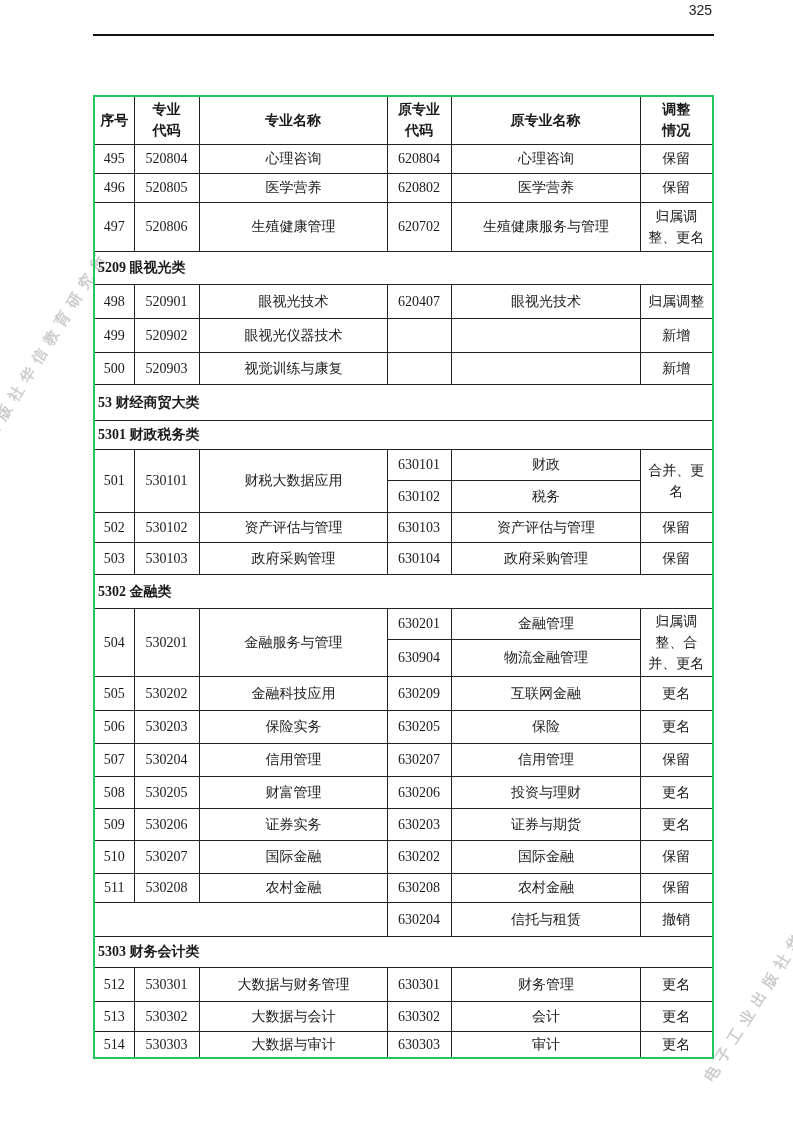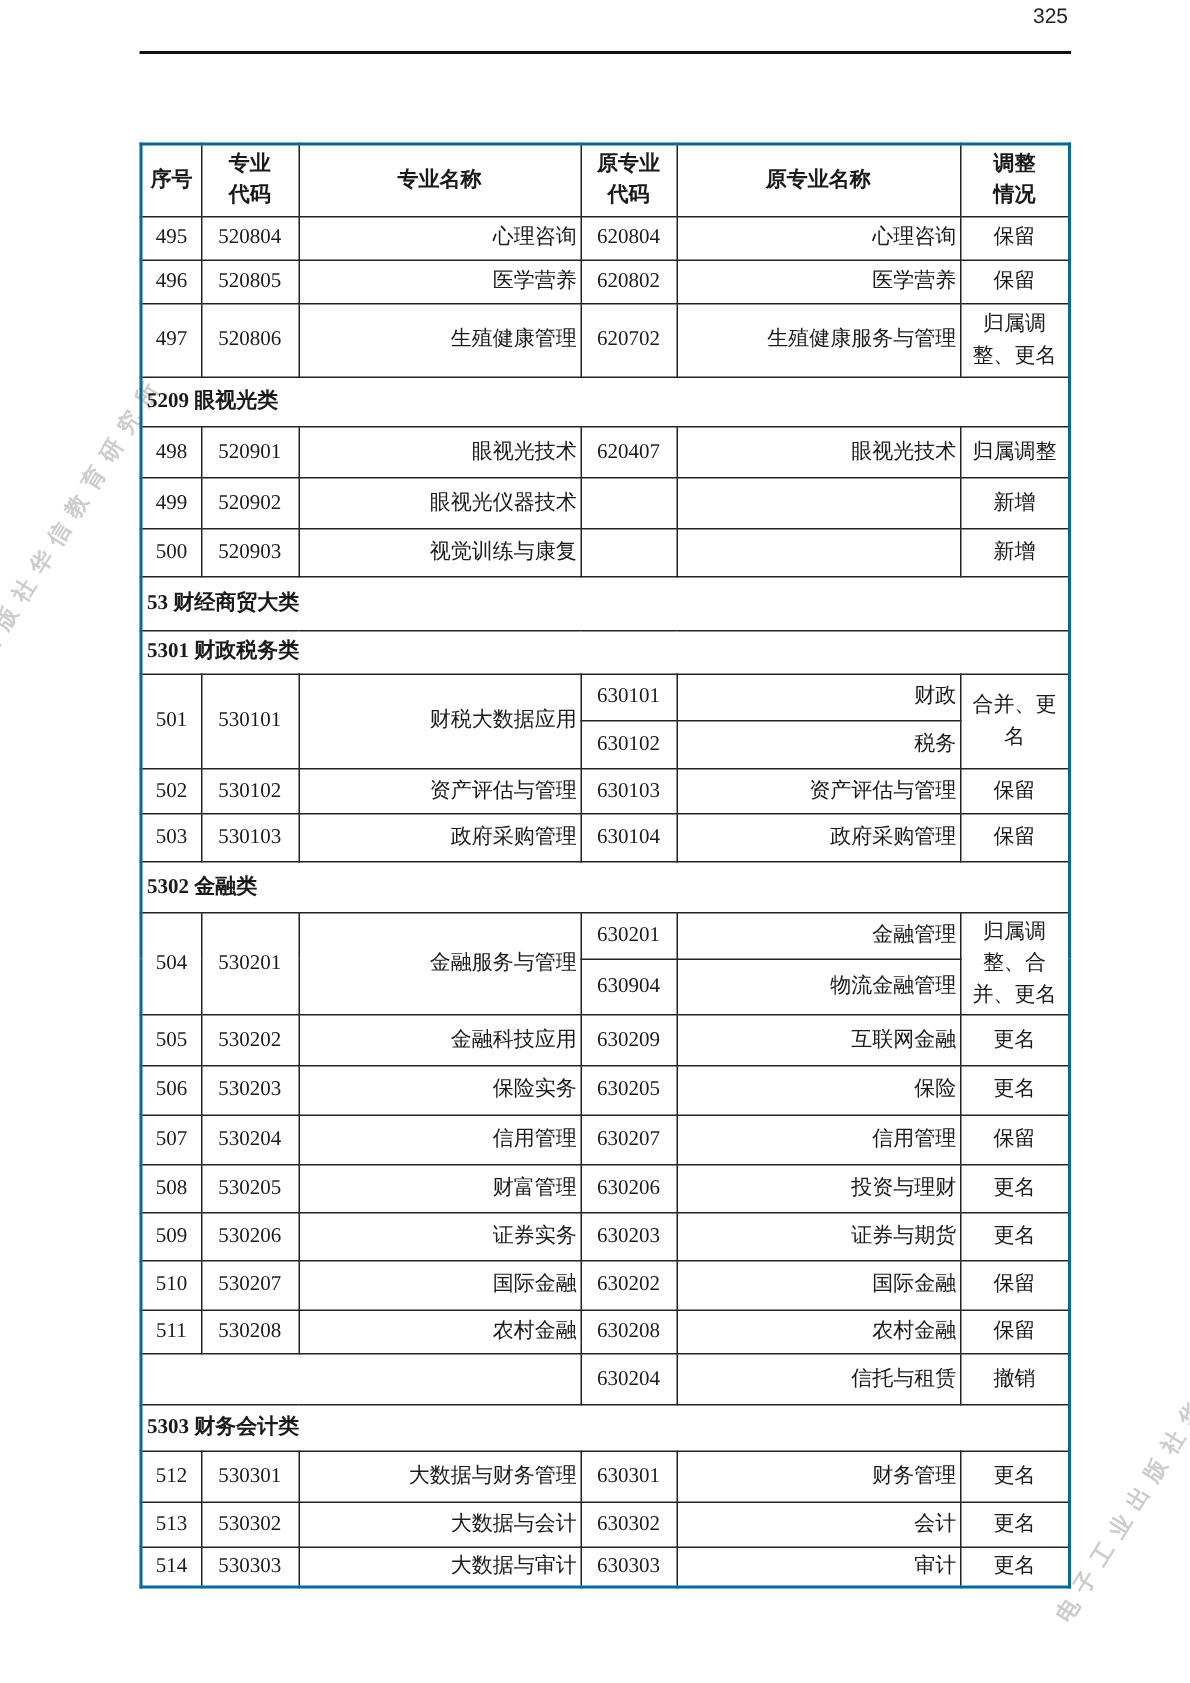--- a/index.html
+++ b/index.html
@@ -44,38 +44,38 @@
 
   .table-wrap {
     position: absolute;
     left: 93px; top: 95px;
     z-index: 2;
   }
   table.majors {
     border-collapse: collapse;
     table-layout: fixed;
     width: 619px;
-    border: 2px solid #0369a1;
+    border: 2px solid #22c55e;
   }
   table.majors th, table.majors td {
     border: 1px solid #222;
     font-size: 14px;
     line-height: 1.5;
     vertical-align: middle;
     overflow: hidden;
     background: transparent;
   }
   table.majors th {
     font-weight: bold;
     text-align: center;
     white-space: pre-line;
     padding: 2px 1px;
   }
   td.c-center { text-align: center; padding: 2px 1px; }
-  td.c-left   { text-align: right;   padding: 2px 2px 2px 3px; }
+  td.c-left   { text-align: center;   padding: 2px 2px 2px 3px; }
   td.c-adjust { padding: 2px 2px; }
   td.section {
     font-weight: bold;
     text-align: left;
     padding: 3px 4px 3px 3px;
   }
   td.section-sub  { background: #dcdedd; font-size: 15px; }
   td.section-main { background: #c3c7c5; font-size: 17px; }
 </style>
 </head>

